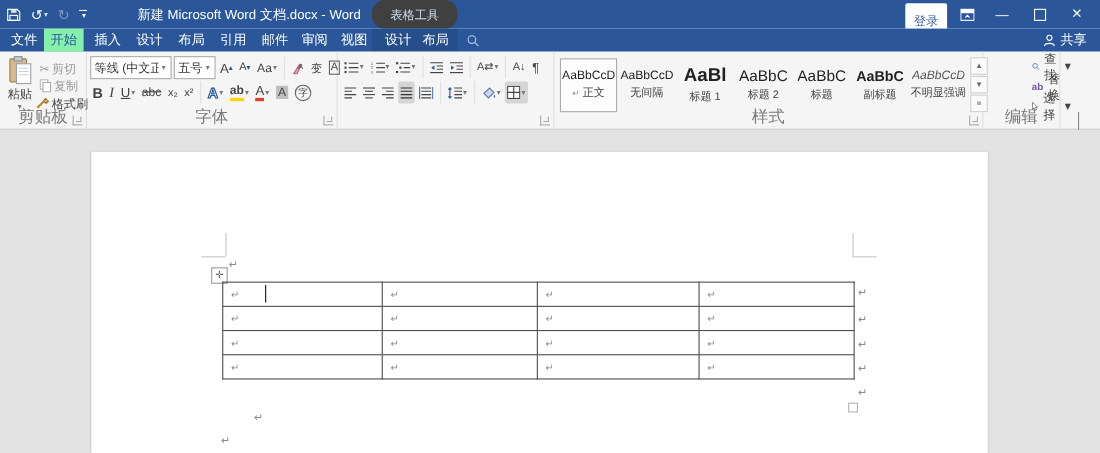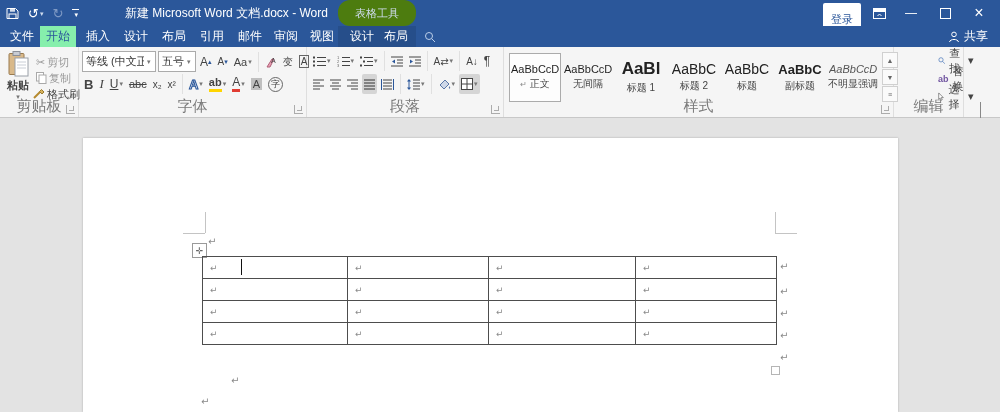--- a/index.html
+++ b/index.html
@@ -8,21 +8,21 @@
        -webkit-font-smoothing:antialiased;}
   .abs{position:absolute;}
   
   .titlebar{position:absolute;left:0;top:0;width:1000px;height:26px;background:#2b579a;}
   .qat{position:absolute;left:6px;top:0;height:26px;display:flex;align-items:center;gap:9px;color:#fff;}
   .qbtn{display:inline-flex;align-items:center;color:#fff;font-size:13px;line-height:1;cursor:default;}
   .qbtn .mini{font-size:7px;margin-left:1px;color:#cfdcee;}
   .disabled{color:#7e99c4;}
   .wtitle{position:absolute;left:125px;top:0;height:26px;display:flex;align-items:center;
           color:#fff;font-size:12px;white-space:nowrap;}
-  .ctxblock{position:absolute;left:338px;top:0;width:78px;height:26px;background:#4d7c0f;
+  .ctxblock{position:absolute;left:338px;top:0;width:78px;height:26px;background:#404040;
             display:flex;align-items:center;justify-content:center;color:#cfdcee;font-size:11px;border-radius:12px;}
   .signin{position:absolute;left:823px;top:3px;width:38px;height:32px;background:#fff;border-radius:2px;
           display:flex;align-items:center;justify-content:center;color:#2b579a;font-size:11px;}
   .winbtn{position:absolute;top:0;height:26px;width:30px;display:flex;align-items:center;justify-content:center;color:#fff;}
   
   .tabrow{position:absolute;left:0;top:26px;width:1000px;height:21px;background:#2b579a;}
   .ctxshade{position:absolute;left:338px;top:0;width:78px;height:21px;background:rgba(0,0,0,.10);}
   .tab{position:absolute;top:0;height:21px;display:flex;align-items:center;justify-content:center;
        color:#fff;font-size:12px;padding:0 6px;}
   .tab.active{background:#86efac;color:#2b579a;}
@@ -169,21 +169,21 @@
         <svg width="21" height="26" viewBox="0 0 21 26" style="margin:0 auto;">
           <rect x="1" y="2.5" width="15" height="21" rx="1" fill="#d9b98a" stroke="#9a7b4f"></rect>
           <rect x="5" y="0.5" width="7" height="4" fill="#c8ccd4" stroke="#8a8f99"></rect>
           <rect x="7" y="7" width="13" height="18" fill="#fff" stroke="#9aa0a8"></rect>
           <g stroke="#c9ced6">
               <line x1="9" y1="11" x2="18" y2="11"></line>
               <line x1="9" y1="14" x2="18" y2="14"></line>
               <line x1="9" y1="17" x2="18" y2="17"></line>
             </g>
         </svg>
-        <div style="font-size:11px;color:#444;margin-top:1px;font-weight:bold;">粘贴</div>
+        <div style="font-size:11px;color:#444;margin-top:1px;">粘贴</div>
         <div style="font-size:7px;color:#777;">▾</div>
       </div>
       <div class="abs" style="left:36px;top:5px;">
         <span class="mb" style="color:#9a9a9a;padding:0;">
           <span style="font-size:11px;color:#9a9a9a;">✂</span>
           <span style="margin-left:2px;color:#9a9a9a;">剪切</span>
         </span>
       </div>
       <div class="abs" style="left:36px;top:21px;">
         <span class="mb" style="padding:0;color:#9a9a9a;">
@@ -442,21 +442,20 @@
         </span>
         <span class="mb pressed">
           <svg width="12" height="12" viewBox="0 0 12 12">
             <rect x="0.5" y="0.5" width="11" height="11" fill="#fff" stroke="#444"></rect>
             <line x1="6" y1="0" x2="6" y2="12" stroke="#444"></line>
               <line x1="0" y1="6" x2="12" y2="6" stroke="#444"></line>
           </svg>
             <span class="dd">▾</span>
         </span>
       </div>
-      <div class="glabel">段落</div>
       <div class="launcher"></div>
     </div>
 
     <div class="rgroup" style="left:504px;width:389px;">
       <div class="row1" style="left:5px;top:5px;gap:1px;">
         <div class="stile sel">
           <span class="ssample">AaBbCcDc</span>
           <span class="sname"><span style="color:#8a8a8a;font-size:8px;">↵</span> <span>正文</span></span>
         </div>
         <div class="stile">

